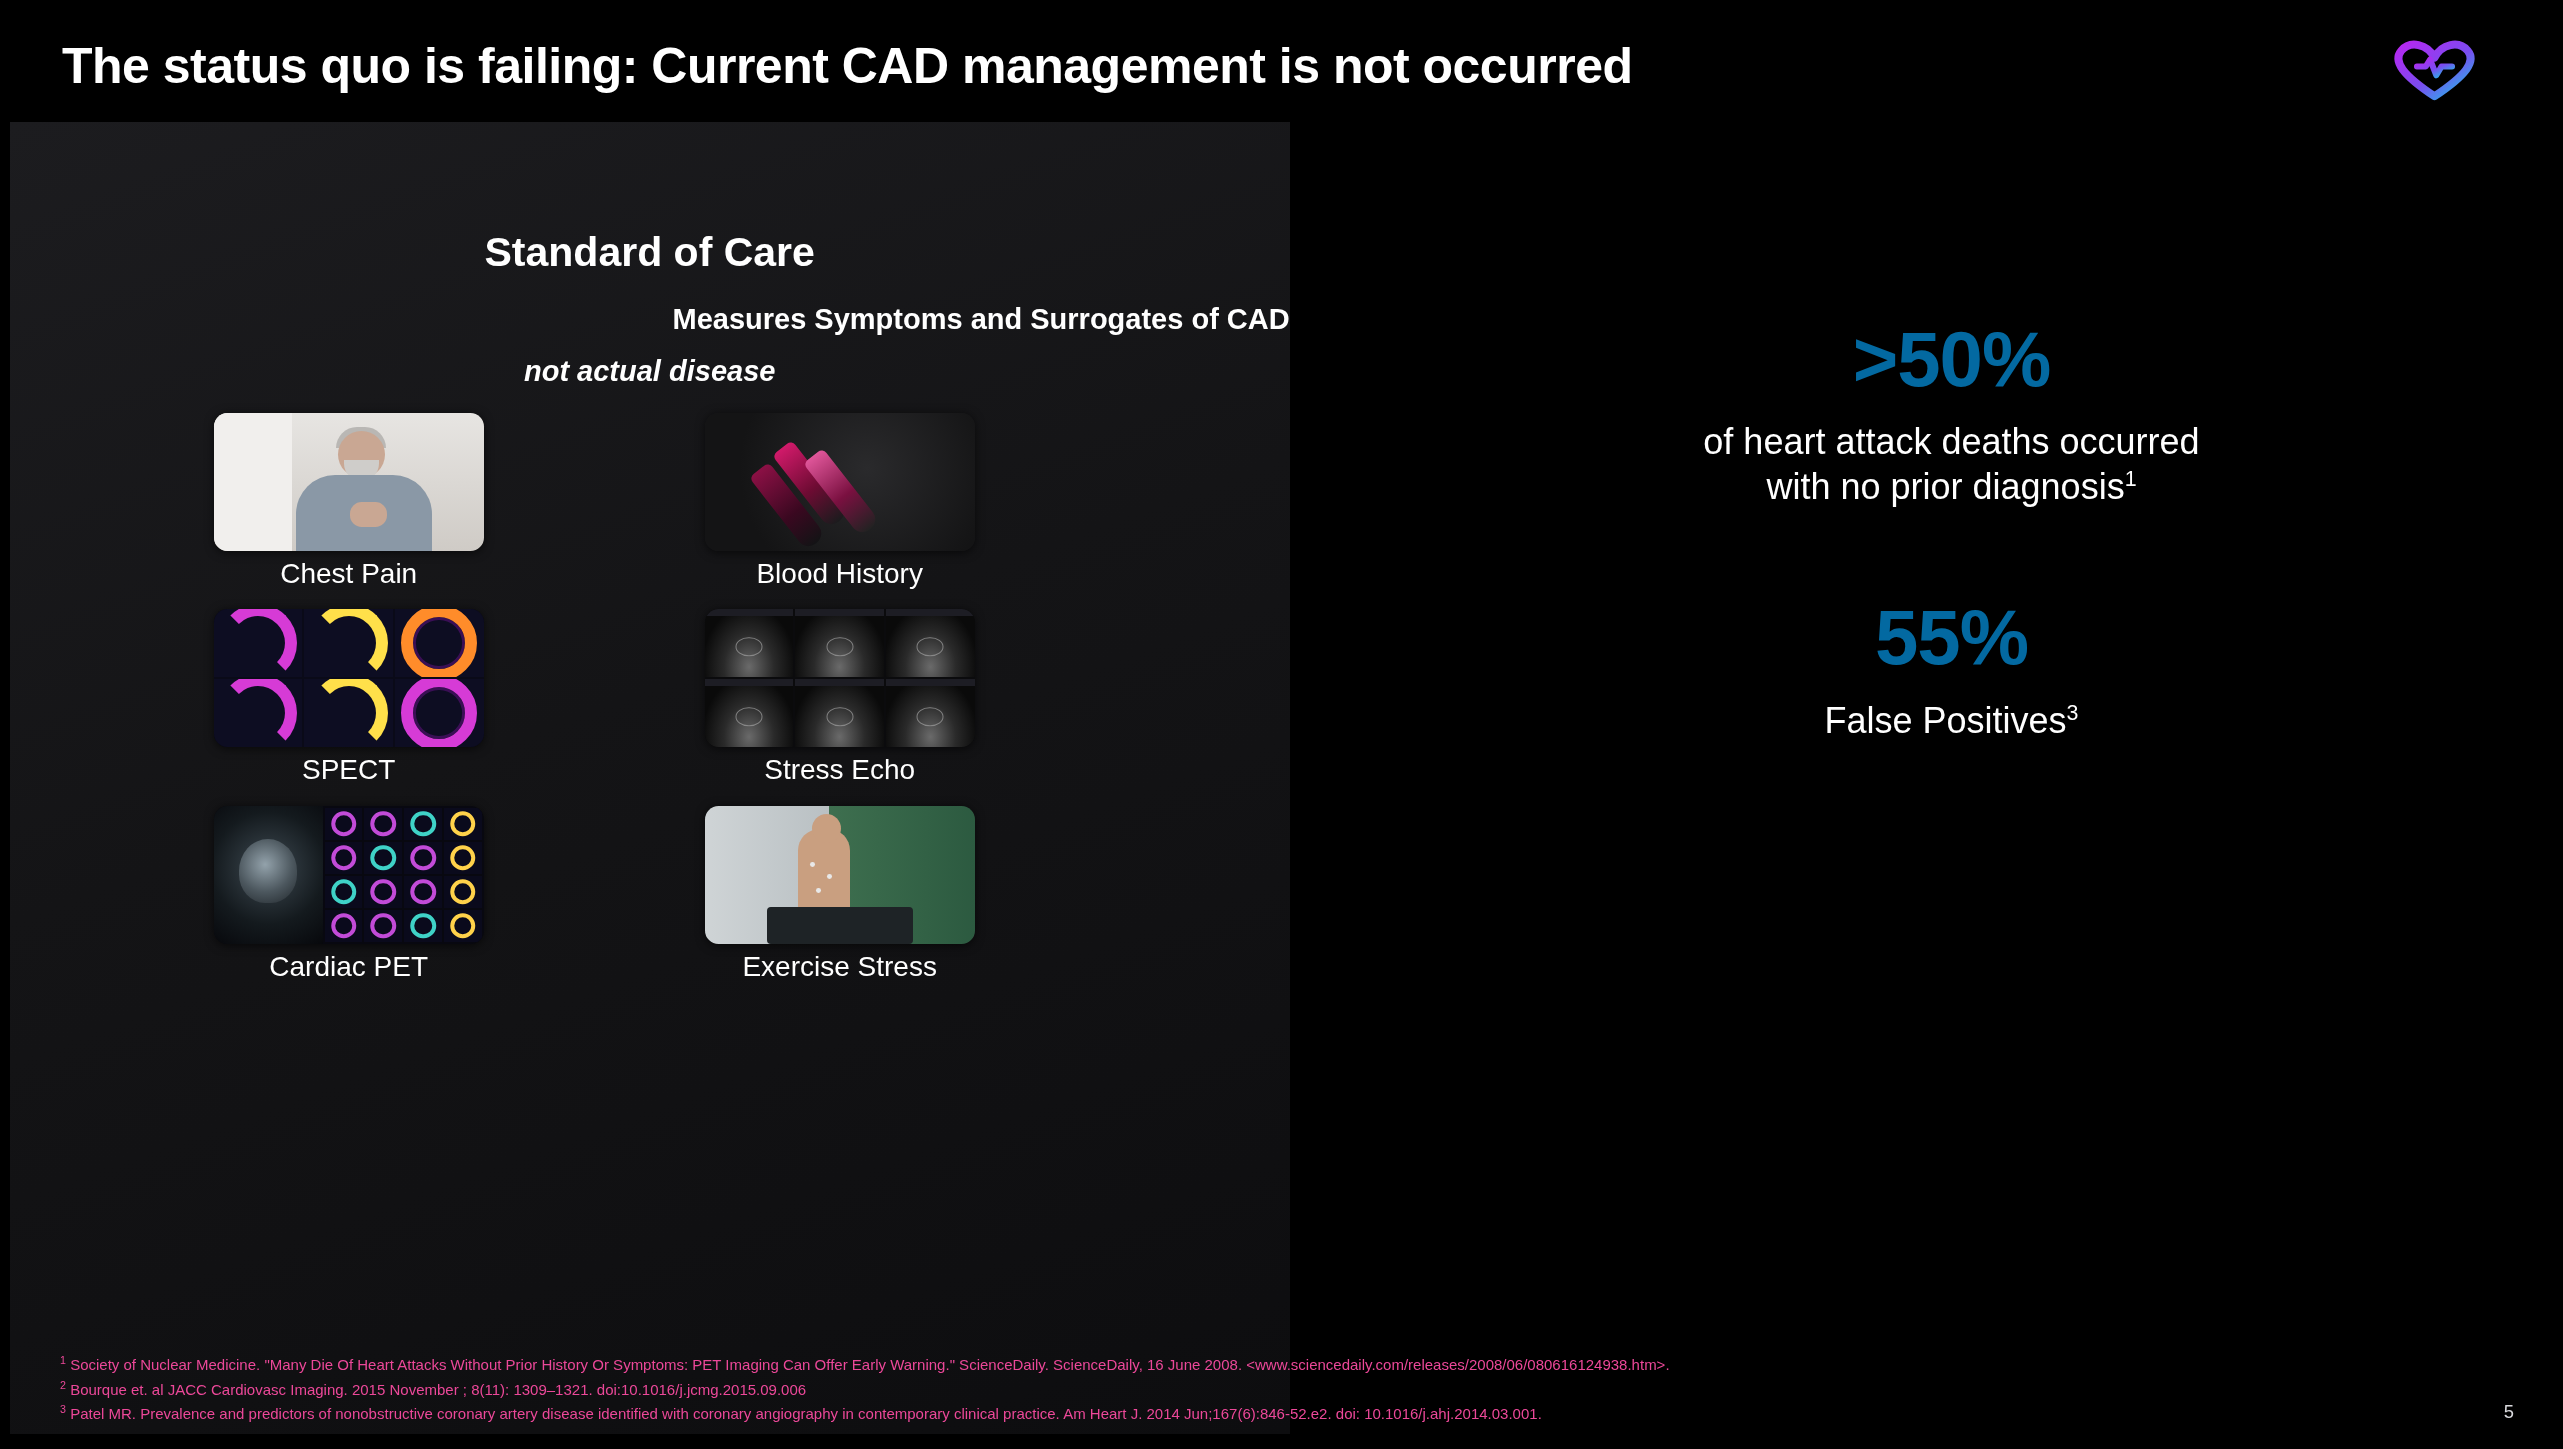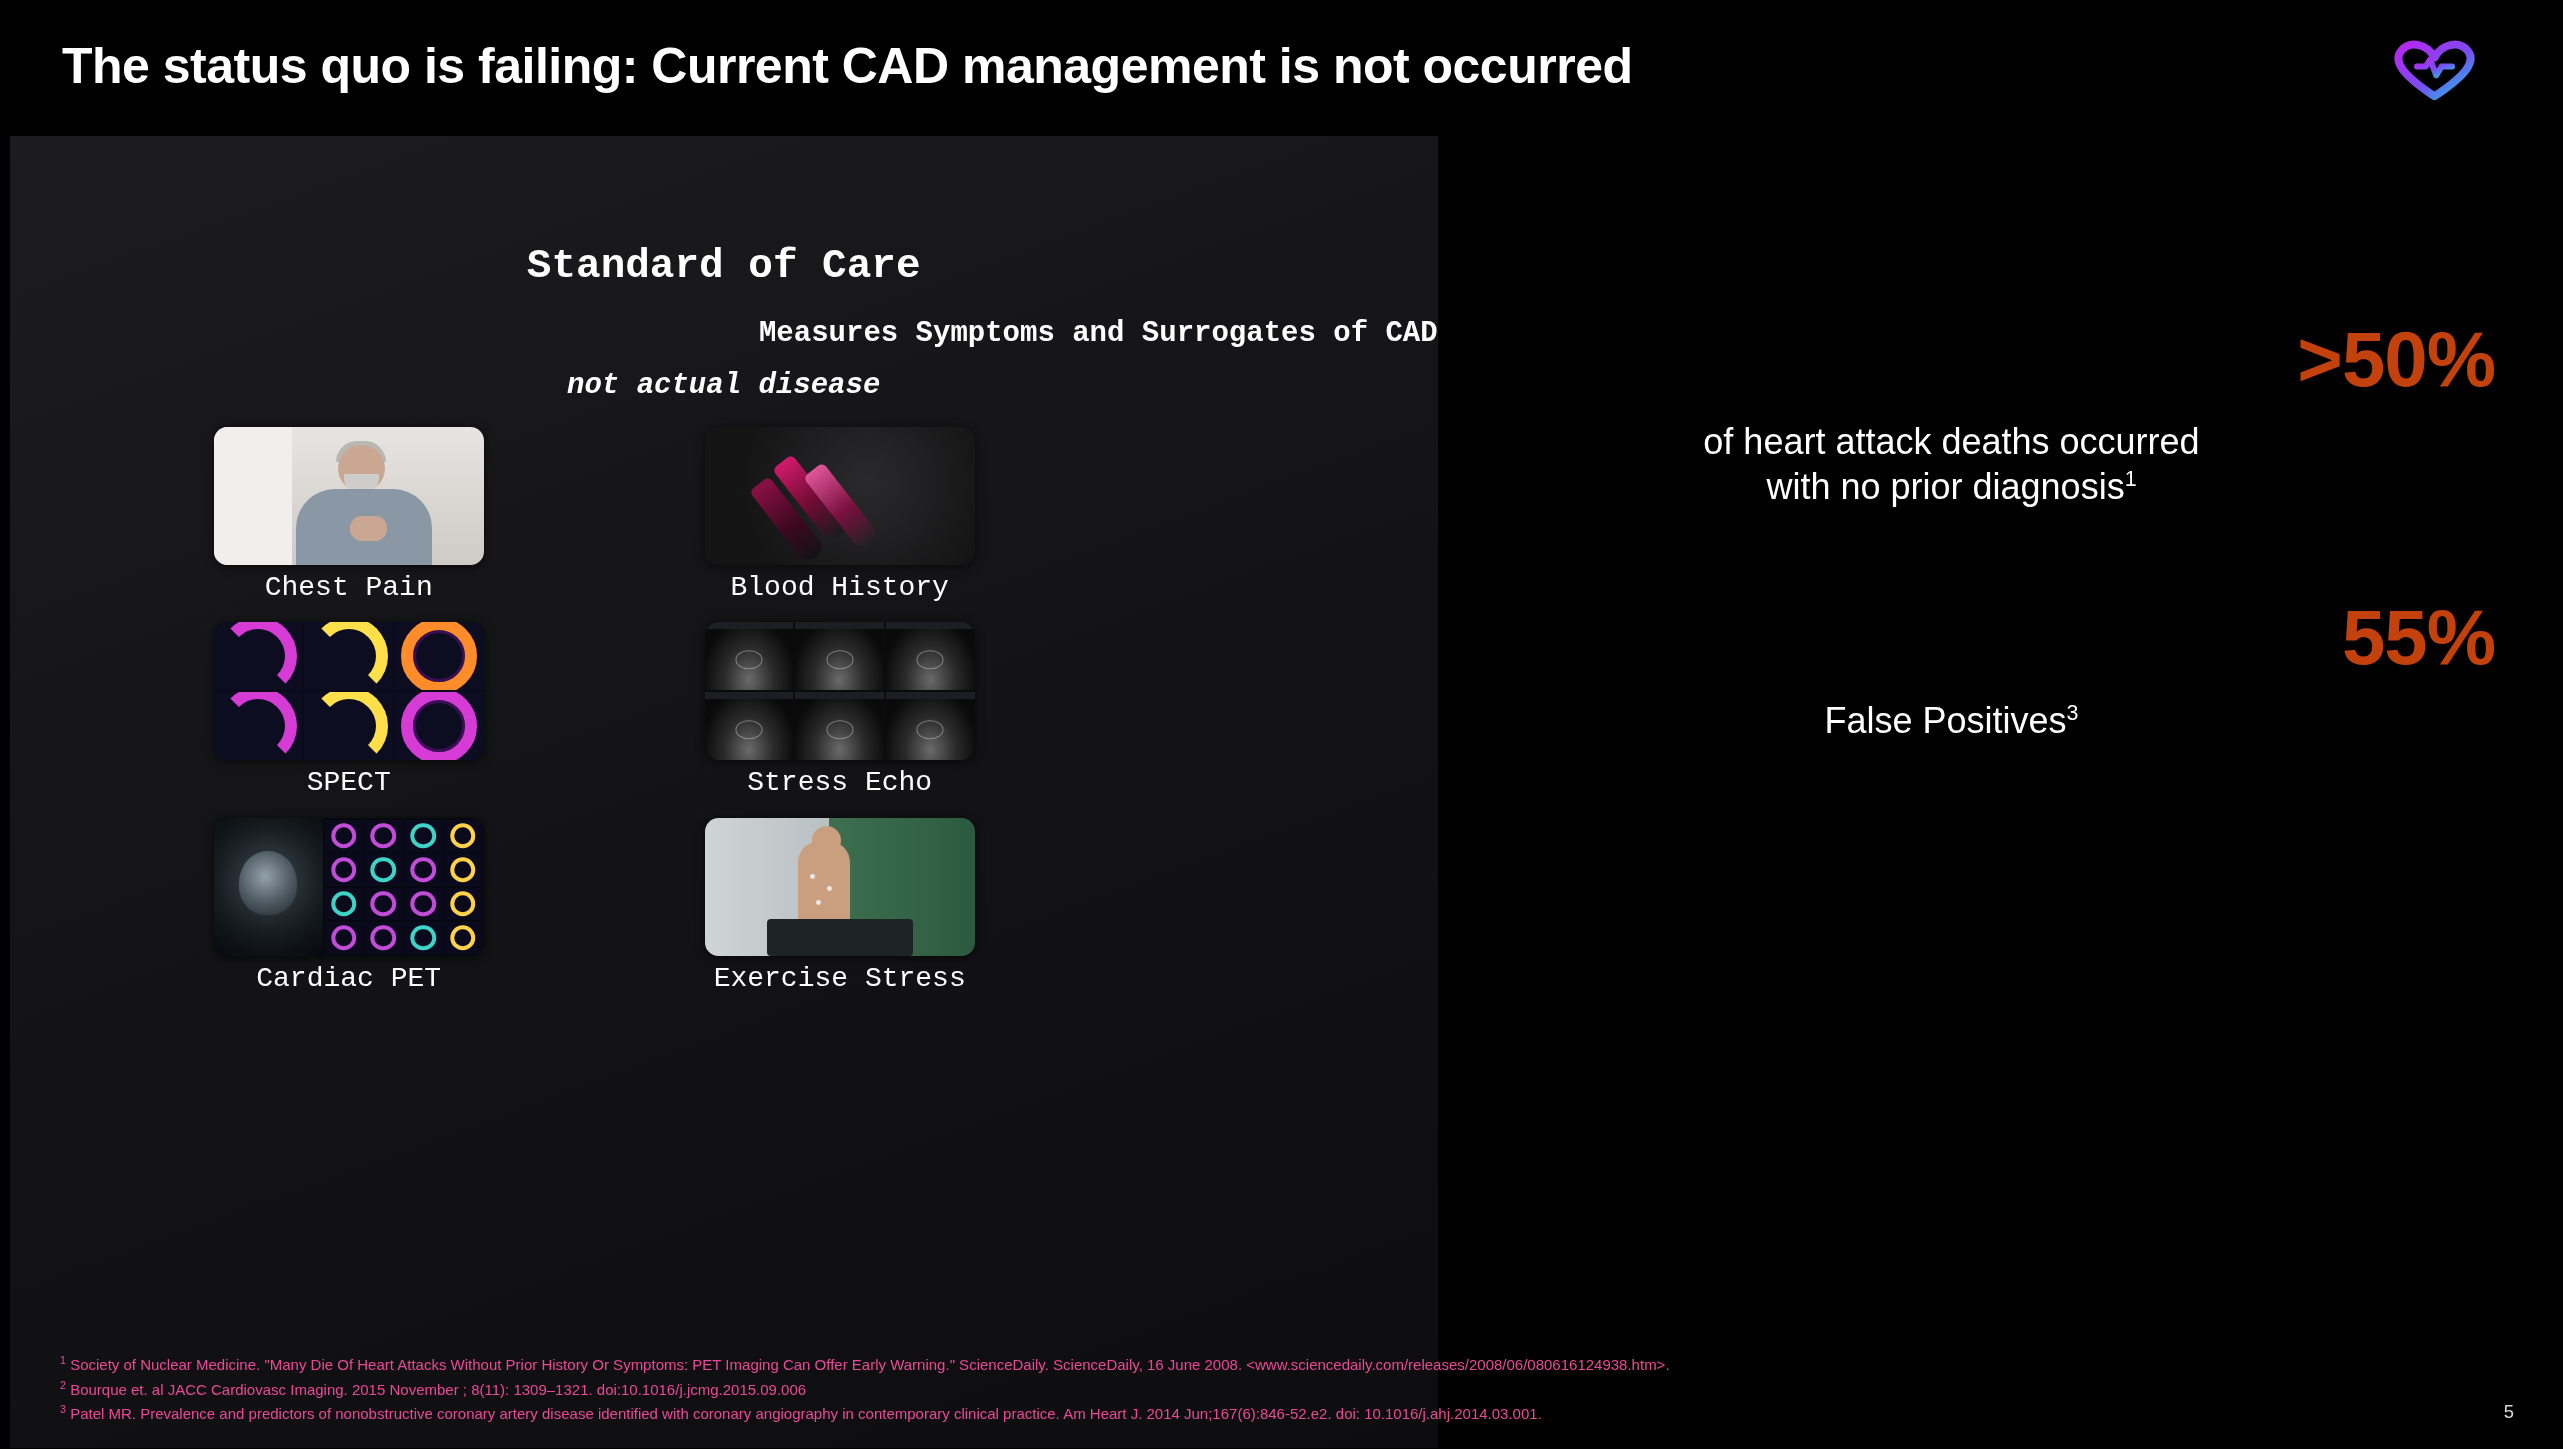--- a/index.html
+++ b/index.html
@@ -33,25 +33,24 @@
     right: 76px;
     top: 35px;
     width: 105px;
     height: 70px;
   }
 
   
   .left-panel {
     position: absolute;
     left: 9.7px;
-    top: 136px;
-    width: 1428px;
+    top: 122px;
+    width: 1280px;
     height: 1312px;
     background: linear-gradient(160deg, #1c1c1f 0%, #141416 45%, #0d0d0f 100%);
-    font-family: Liberation Mono, monospace;
   }
 
   .soc-heading {
     position: absolute;
     left: 0;
     top: 107px;
     width: 100%;
     text-align: center;
     font-size: 41px;
     font-weight: bold;
@@ -300,24 +299,23 @@
     position: absolute;
     left: 1408px;
     top: 320px;
     width: 1087px;
     text-align: center;
   }
   .stat-block { margin-bottom: 89px; }
   .stat-number {
     font-size: 78px;
     font-weight: bold;
-    color: #c2410c;
+    color: #0369a1;
     line-height: 1;
     letter-spacing: -1px;
-    text-align: right;
   }
   .stat-caption {
     margin-top: 21.4px;
     font-size: 36px;
     line-height: 1.25;
     color: #ffffff;
   }
   .stat-caption sup { font-size: 21.4px; }
 
   

